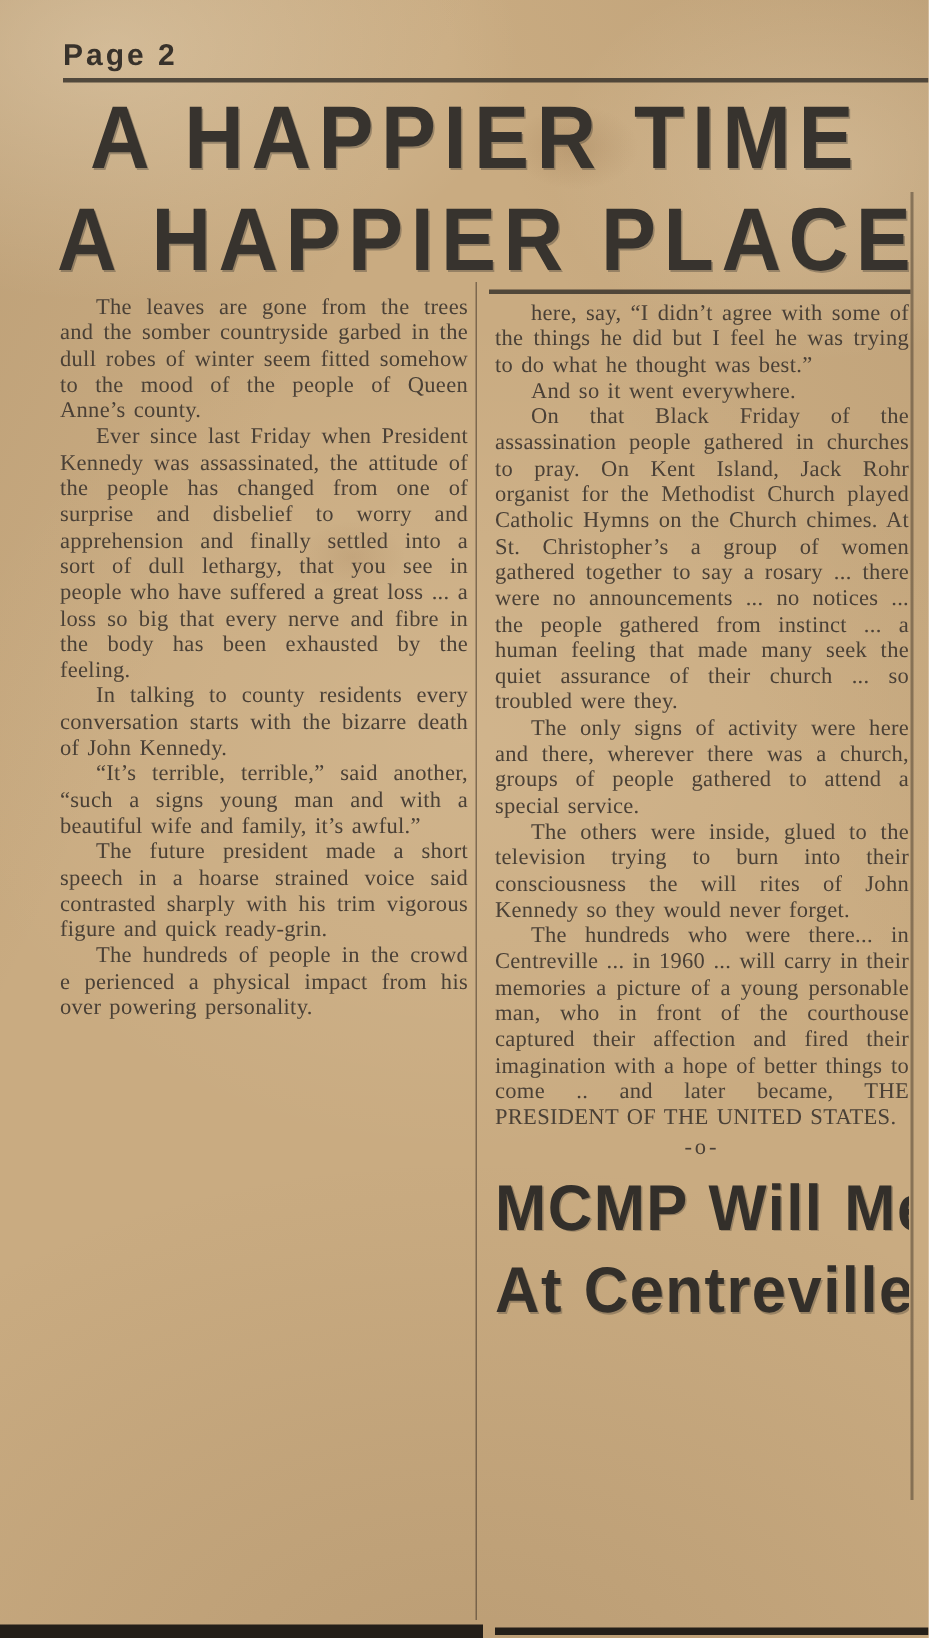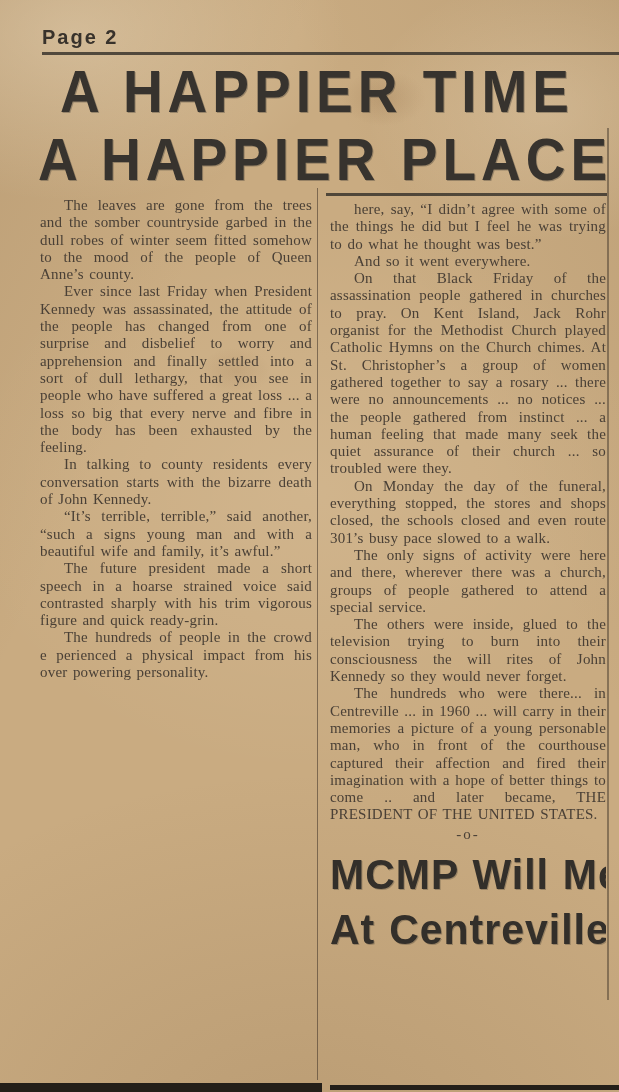--- a/index.html
+++ b/index.html
@@ -108,21 +108,20 @@
     <p>In talking to county residents every conversation starts with the bizarre death of John Kennedy.</p>
     <p>“It’s terrible, terrible,” said another, “such a signs young man and with a beautiful wife and family, it’s awful.”</p>
     <p>The future president made a short speech in a hoarse strained voice said contrasted sharply with his trim vigorous figure and quick ready-grin.</p>
     <p>The hundreds of people in the crowd e perienced a physical impact from his over powering personality.</p>
   </div>
 
   <div class="col col-right">
     <p>here, say, “I didn’t agree with some of the things he did but I feel he was trying to do what he thought was best.”</p>
     <p>And so it went everywhere.</p>
     <p>On that Black Friday of the assassination people gathered in churches to pray. On Kent Island, Jack Rohr organist for the Methodist Church played Catholic Hymns on the Church chimes. At St. Christopher’s a group of women gathered together to say a rosary ... there were no announcements ... no notices ... the people gathered from instinct ... a human feeling that made many seek the quiet assurance of their church ... so troubled were they.</p>
-    <p>On Monday the day of the funeral, everything stopped, the stores and shops closed, the schools closed and even route 301’s busy pace slowed to a walk.</p>
     <p>The only signs of activity were here and there, wherever there was a church, groups of people gathered to attend a special service.</p>
     <p>The others were inside, glued to the television trying to burn into their consciousness the will rites of John Kennedy so they would never forget.</p>
     <p>The hundreds who were there... in Centreville ... in 1960 ... will carry in their memories a picture of a young personable man, who in front of the courthouse captured their affection and fired their imagination with a hope of better things to come .. and later became,  THE PRESIDENT OF THE UNITED STATES.</p>
     <p class="section-divider">-o-</p>
     <p class="sub-headline">MCMP Will Meet</p>
     <p class="sub-headline">At Centreville</p>
   </div>
 
   <div class="bottom-strip-left"></div>
   <div class="bottom-rule-right"></div>

